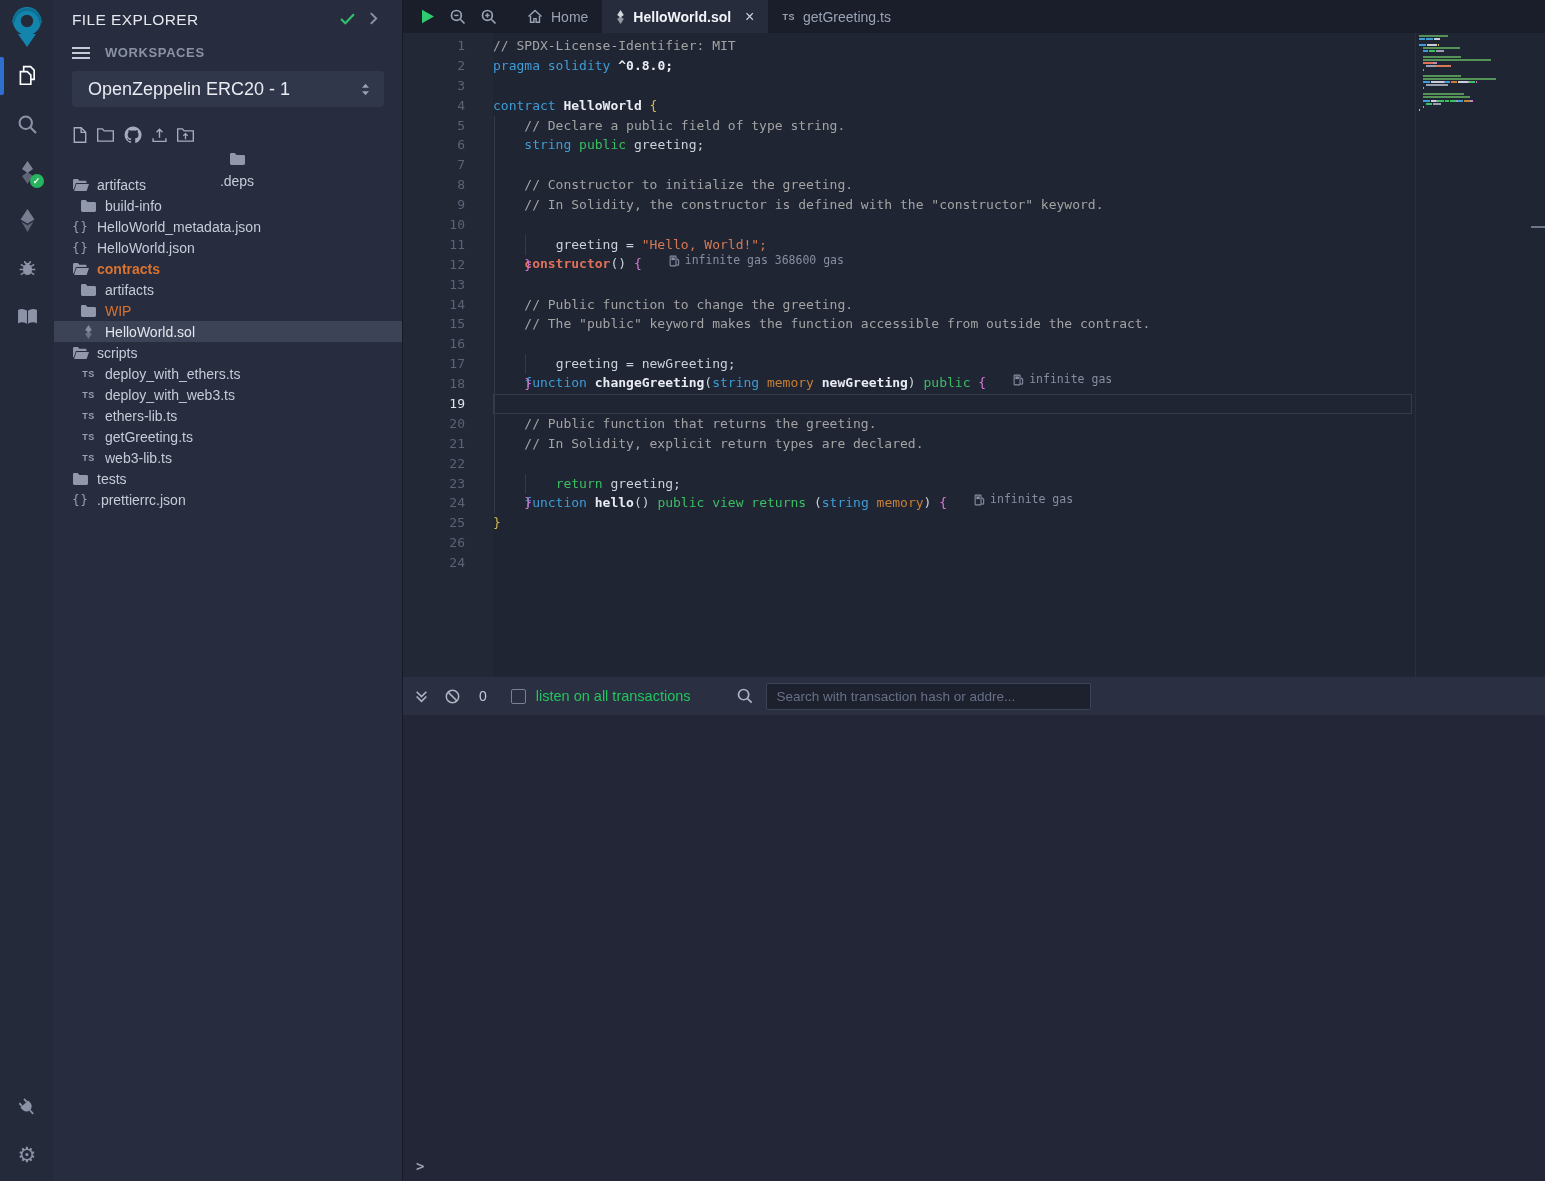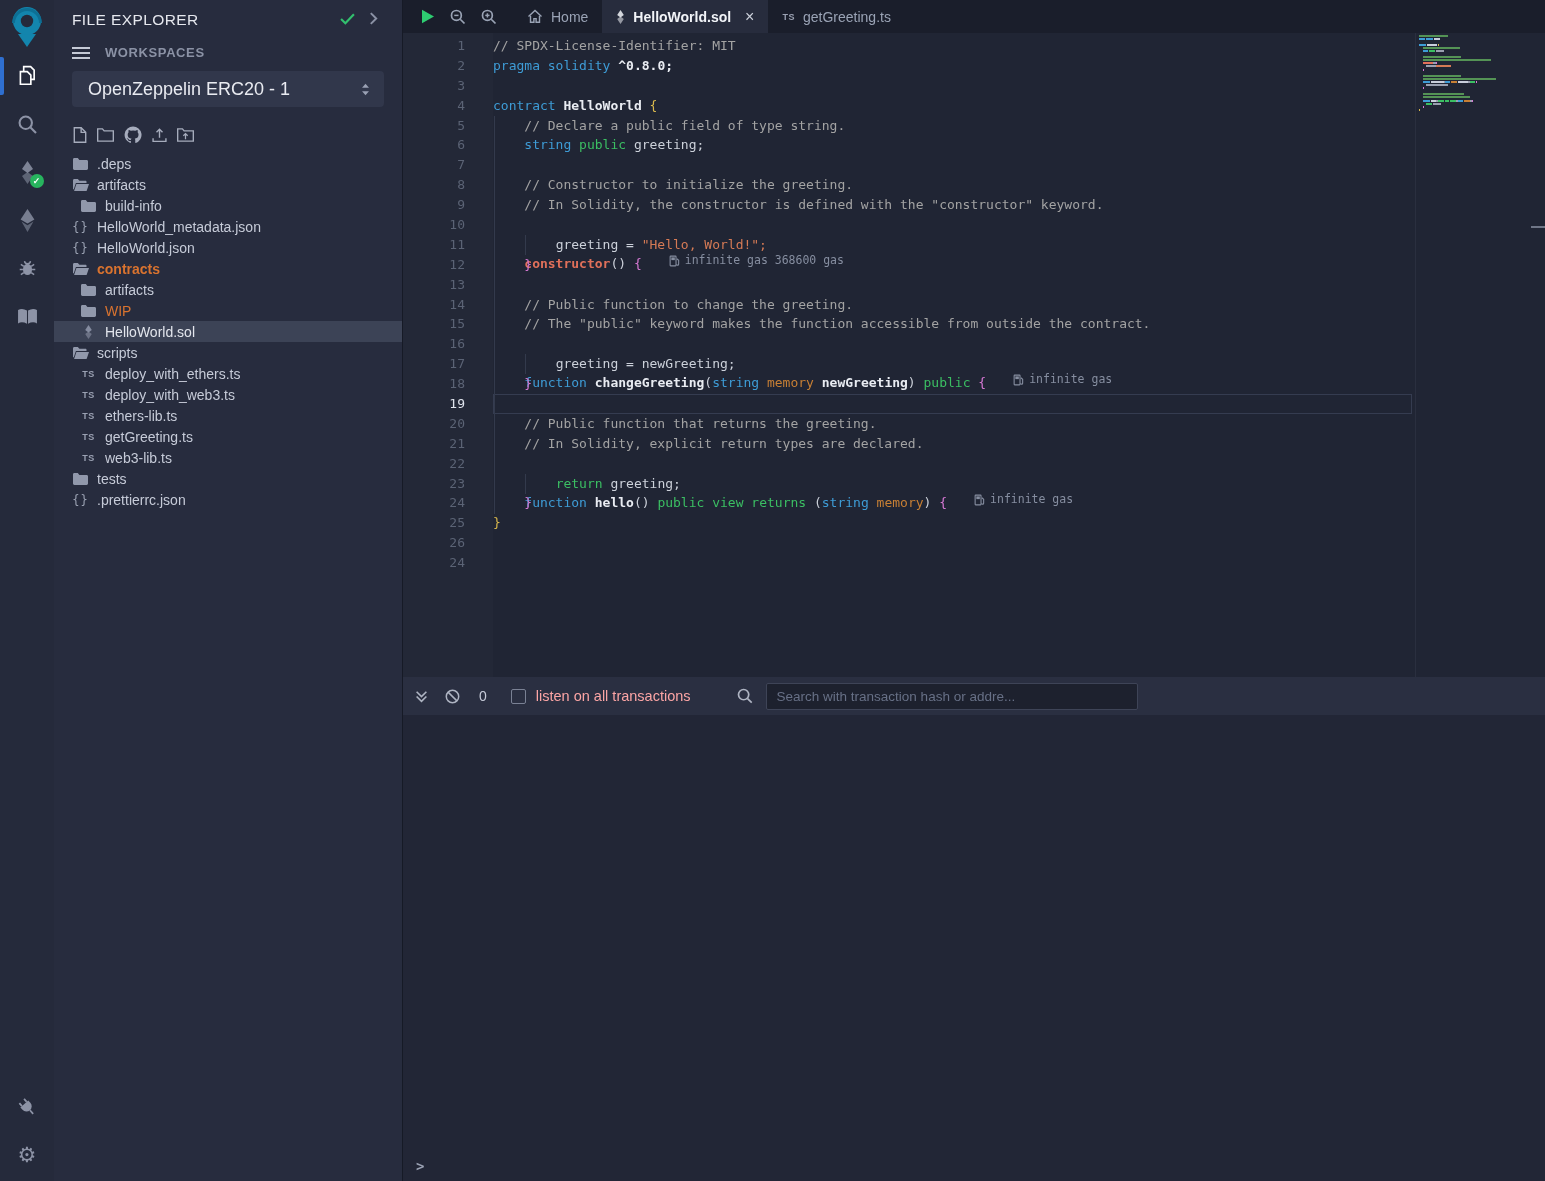--- a/index.html
+++ b/index.html
@@ -78,23 +78,23 @@
   .mm-line { height:3.1px; display:flex; align-items:center; }
   .mm-seg { height:2px; flex-shrink:0; }
   .scroll-gutter { width:10px; position:relative; }
   .scroll-dash { position:absolute; right:0px; top:193px; width:14px; height:2px; background:#7e8596; opacity:.85; }
 
   
   .terminal-bar { height:38px; background:#2a2f41; display:flex; align-items:center; padding:0 12px; flex-shrink:0; }
   .term-btn { display:flex; align-items:center; color:#aeb4c2; cursor:pointer; }
   .term-count { color:#c6cbd8; font-size:14px; margin-left:19px; }
   .term-checkbox { width:15px; height:15px; border:1px solid #7a8194; border-radius:2px; margin-left:24px; cursor:pointer; background:transparent; }
-  .term-check-label { color:#fca5a5; font-size:14.5px; margin-left:10px; }
+  .term-check-label { color:#22c55e; font-size:14.5px; margin-left:10px; }
   .term-search-icon { margin-left:46px; color:#aeb4c2; display:flex; }
-  .term-search-input { margin-left:13px; width:372px; height:27px; background:#1d212e; border:1px solid #3e4457; border-radius:2px; color:#c6cbd8; font-size:13.5px; padding:0 10px; outline:none; }
+  .term-search-input { margin-left:13px; width:325px; height:27px; background:#1d212e; border:1px solid #3e4457; border-radius:2px; color:#c6cbd8; font-size:13.5px; padding:0 10px; outline:none; }
   .term-search-input::placeholder { color:#677086; }
   .terminal-body { flex:1; background:#222636; position:relative; cursor:text; }
   .term-prompt { position:absolute; left:13px; bottom:7px; color:#9aa1b3; font-family:"DejaVu Sans Mono", monospace; font-size:14px; font-weight:bold; }
 </style>
 </head>
 <body>
 
 <div class="app">
 
   <div class="activity-bar">
@@ -231,21 +231,21 @@
           </svg>
         </span>
         <span class="tbtn">
           <svg width="17" height="14" viewBox="0 0 15 12">
             <path d="M.6.6h4.2l1.5 1.8h8.1v9H.6z" fill="none" stroke="currentColor" stroke-width="1.2"></path>
             <path d="M7.5 9.8V4.9 M5.6 6.7 7.5 4.8l1.9 1.9" fill="none" stroke="currentColor" stroke-width="1.1"></path>
           </svg>
         </span>
       </div>
     <div class="tree" id="file-tree">
-        <div class="tree-item" style="padding-left: 18px;">
+        <div class="tree-item" style="padding-left: 18px; flex-direction: column;">
           <span class="tree-icon">
             <svg width="15" height="12" viewBox="0 0 15 12">
               <path d="M0 1.4C0 .6.6 0 1.4 0h3.4l1.6 1.9h7.2c.8 0 1.4.6 1.4 1.4v7.3c0 .8-.6 1.4-1.4 1.4H1.4C.6 12 0 11.4 0 10.6z" fill="currentColor"></path>
             </svg>
           </span>
           <span class="tree-label">.deps</span>
         </div>
         <div class="tree-item" style="padding-left: 18px;">
           <span class="tree-icon">
             <svg width="16" height="12" viewBox="0 0 16 12">

